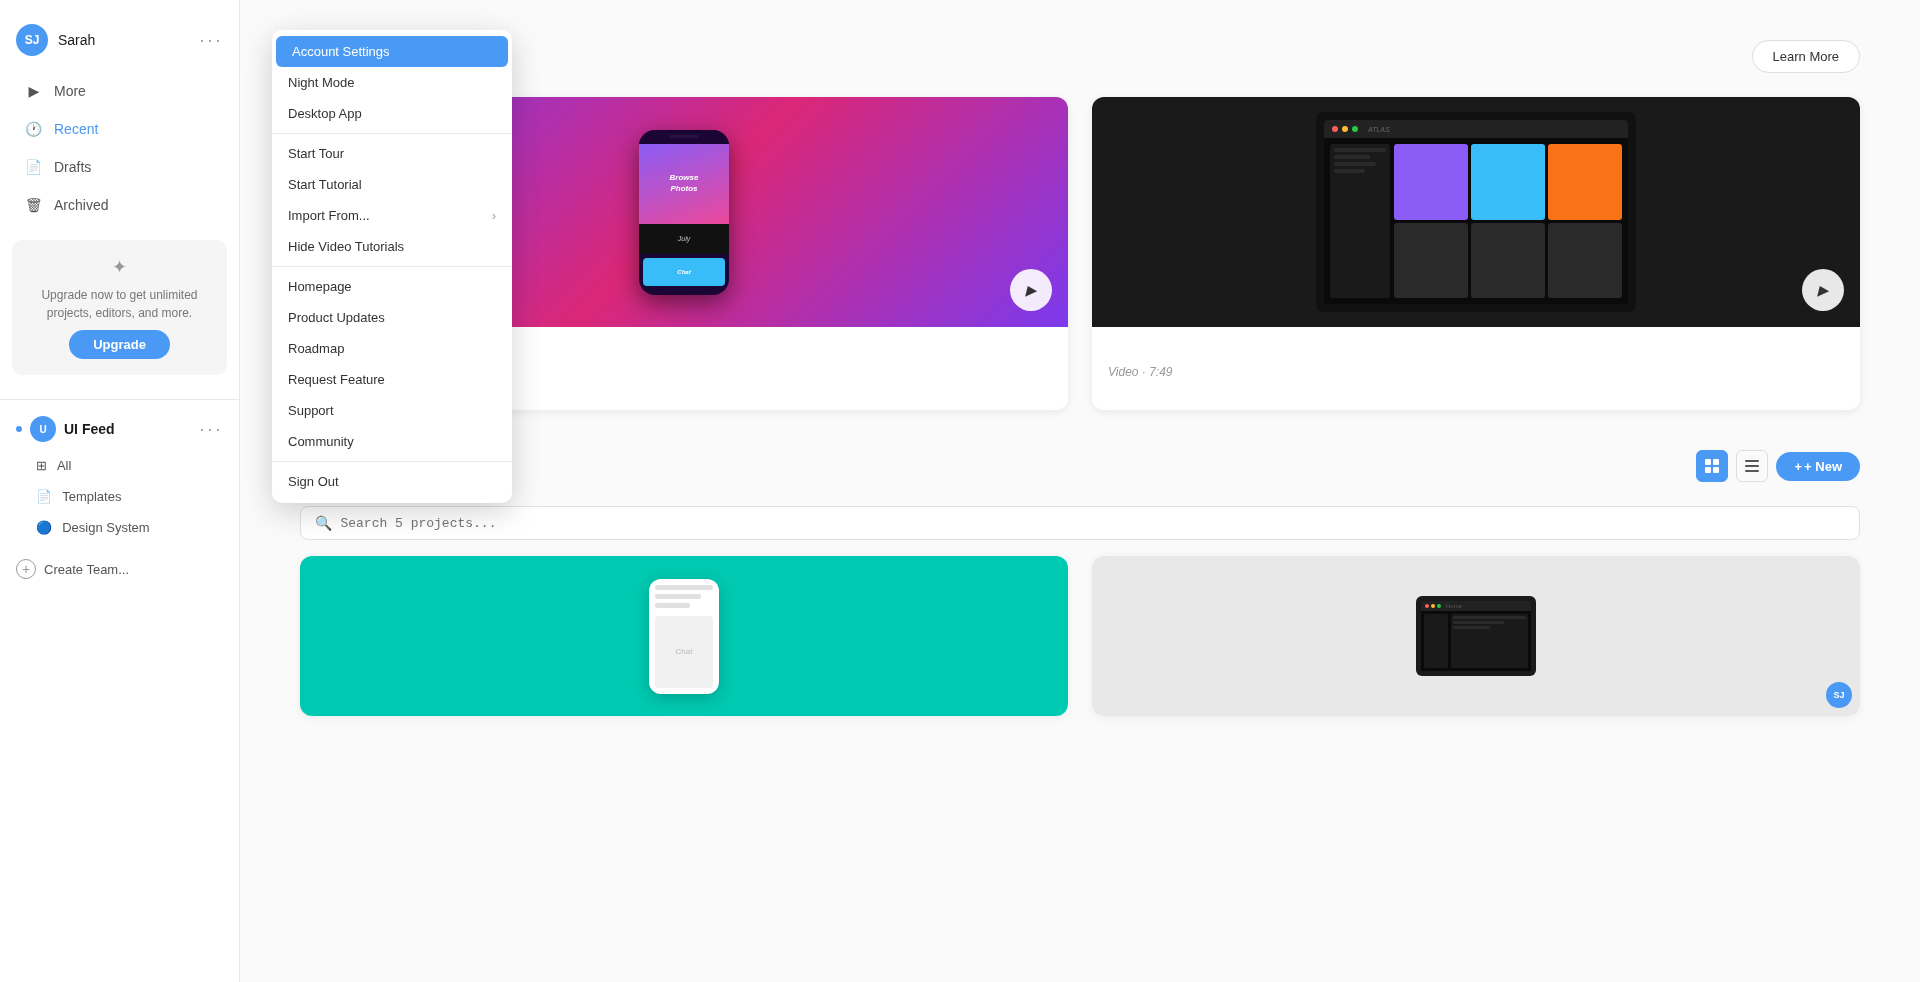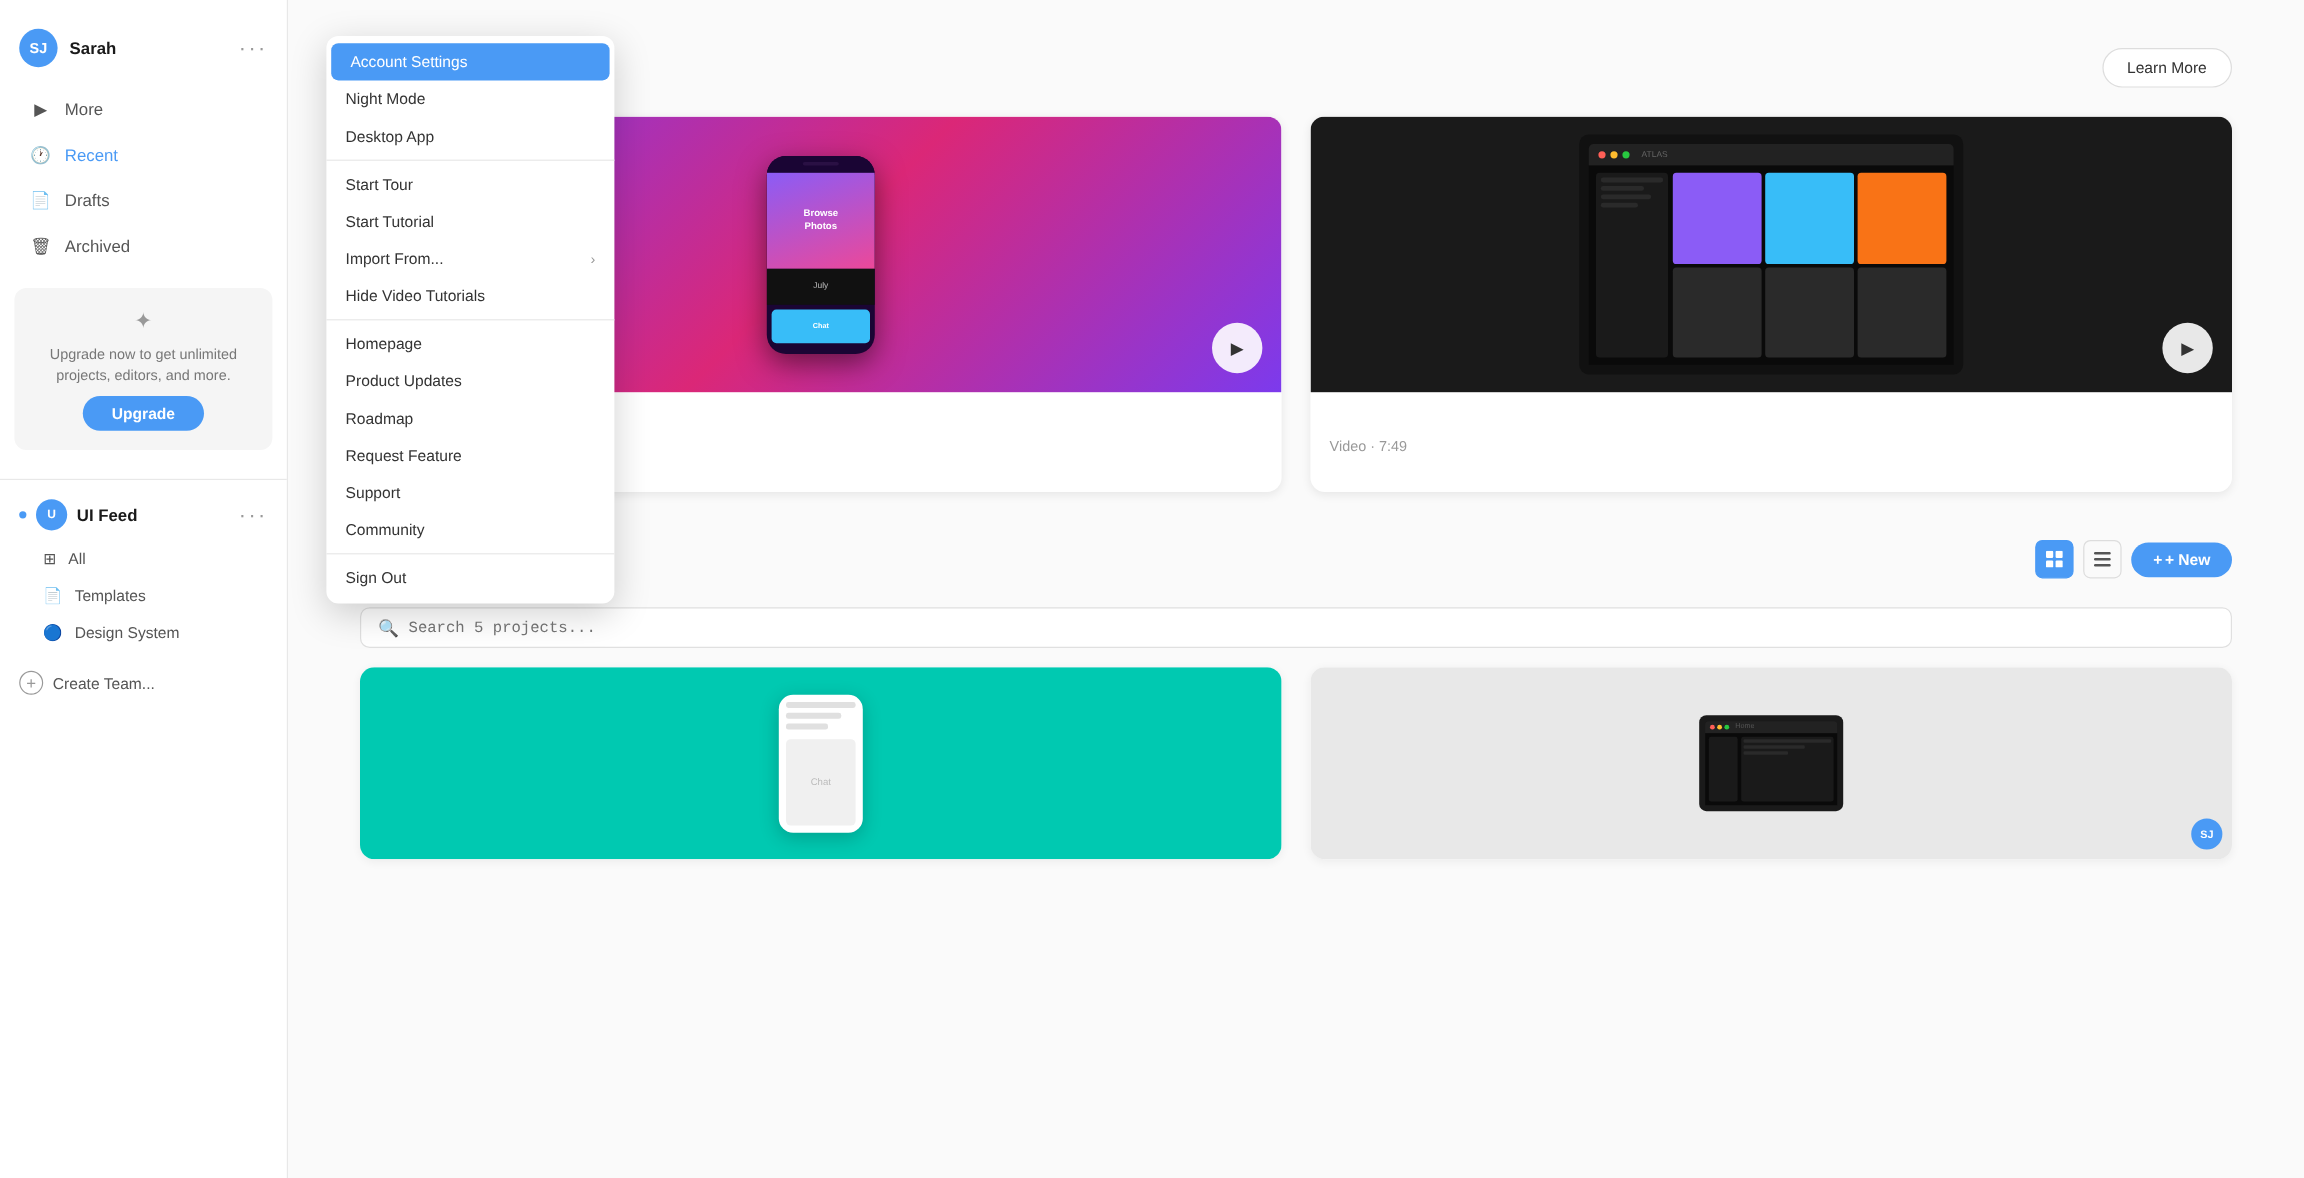--- a/index.html
+++ b/index.html
@@ -26,21 +26,21 @@
     }
     .avatar-circle {
       width: 32px; height: 32px;
       border-radius: 50%;
       background: #4a9af5;
       color: #fff;
       font-size: 12px;
       font-weight: 600;
       display: flex; align-items: center; justify-content: center;
     }
-    .user-name { font-size: 14px; font-weight: 700; color: #1a1a1a; }
+    .user-name { font-size: 14px; font-weight: 400; color: #1a1a1a; }
     .dots-btn {
       margin-left: auto;
       background: none; border: none;
       color: #999; font-size: 18px; cursor: pointer;
       letter-spacing: 2px;
     }
 
     .sidebar-nav-item {
       display: flex; align-items: center; gap: 10px;
       padding: 8px 16px;
@@ -174,20 +174,21 @@
       font-size: 13px;
       font-weight: 500;
       color: #333;
       cursor: pointer;
     }
 
     .cards-row {
       display: flex;
       gap: 24px;
       margin-bottom: 40px;
+      font-style: italic;
     }
     .video-card {
       flex: 1;
       background: #fff;
       border-radius: 12px;
       overflow: hidden;
       box-shadow: 0 2px 8px rgba(0,0,0,0.08);
       cursor: pointer;
     }
     .video-thumb {

